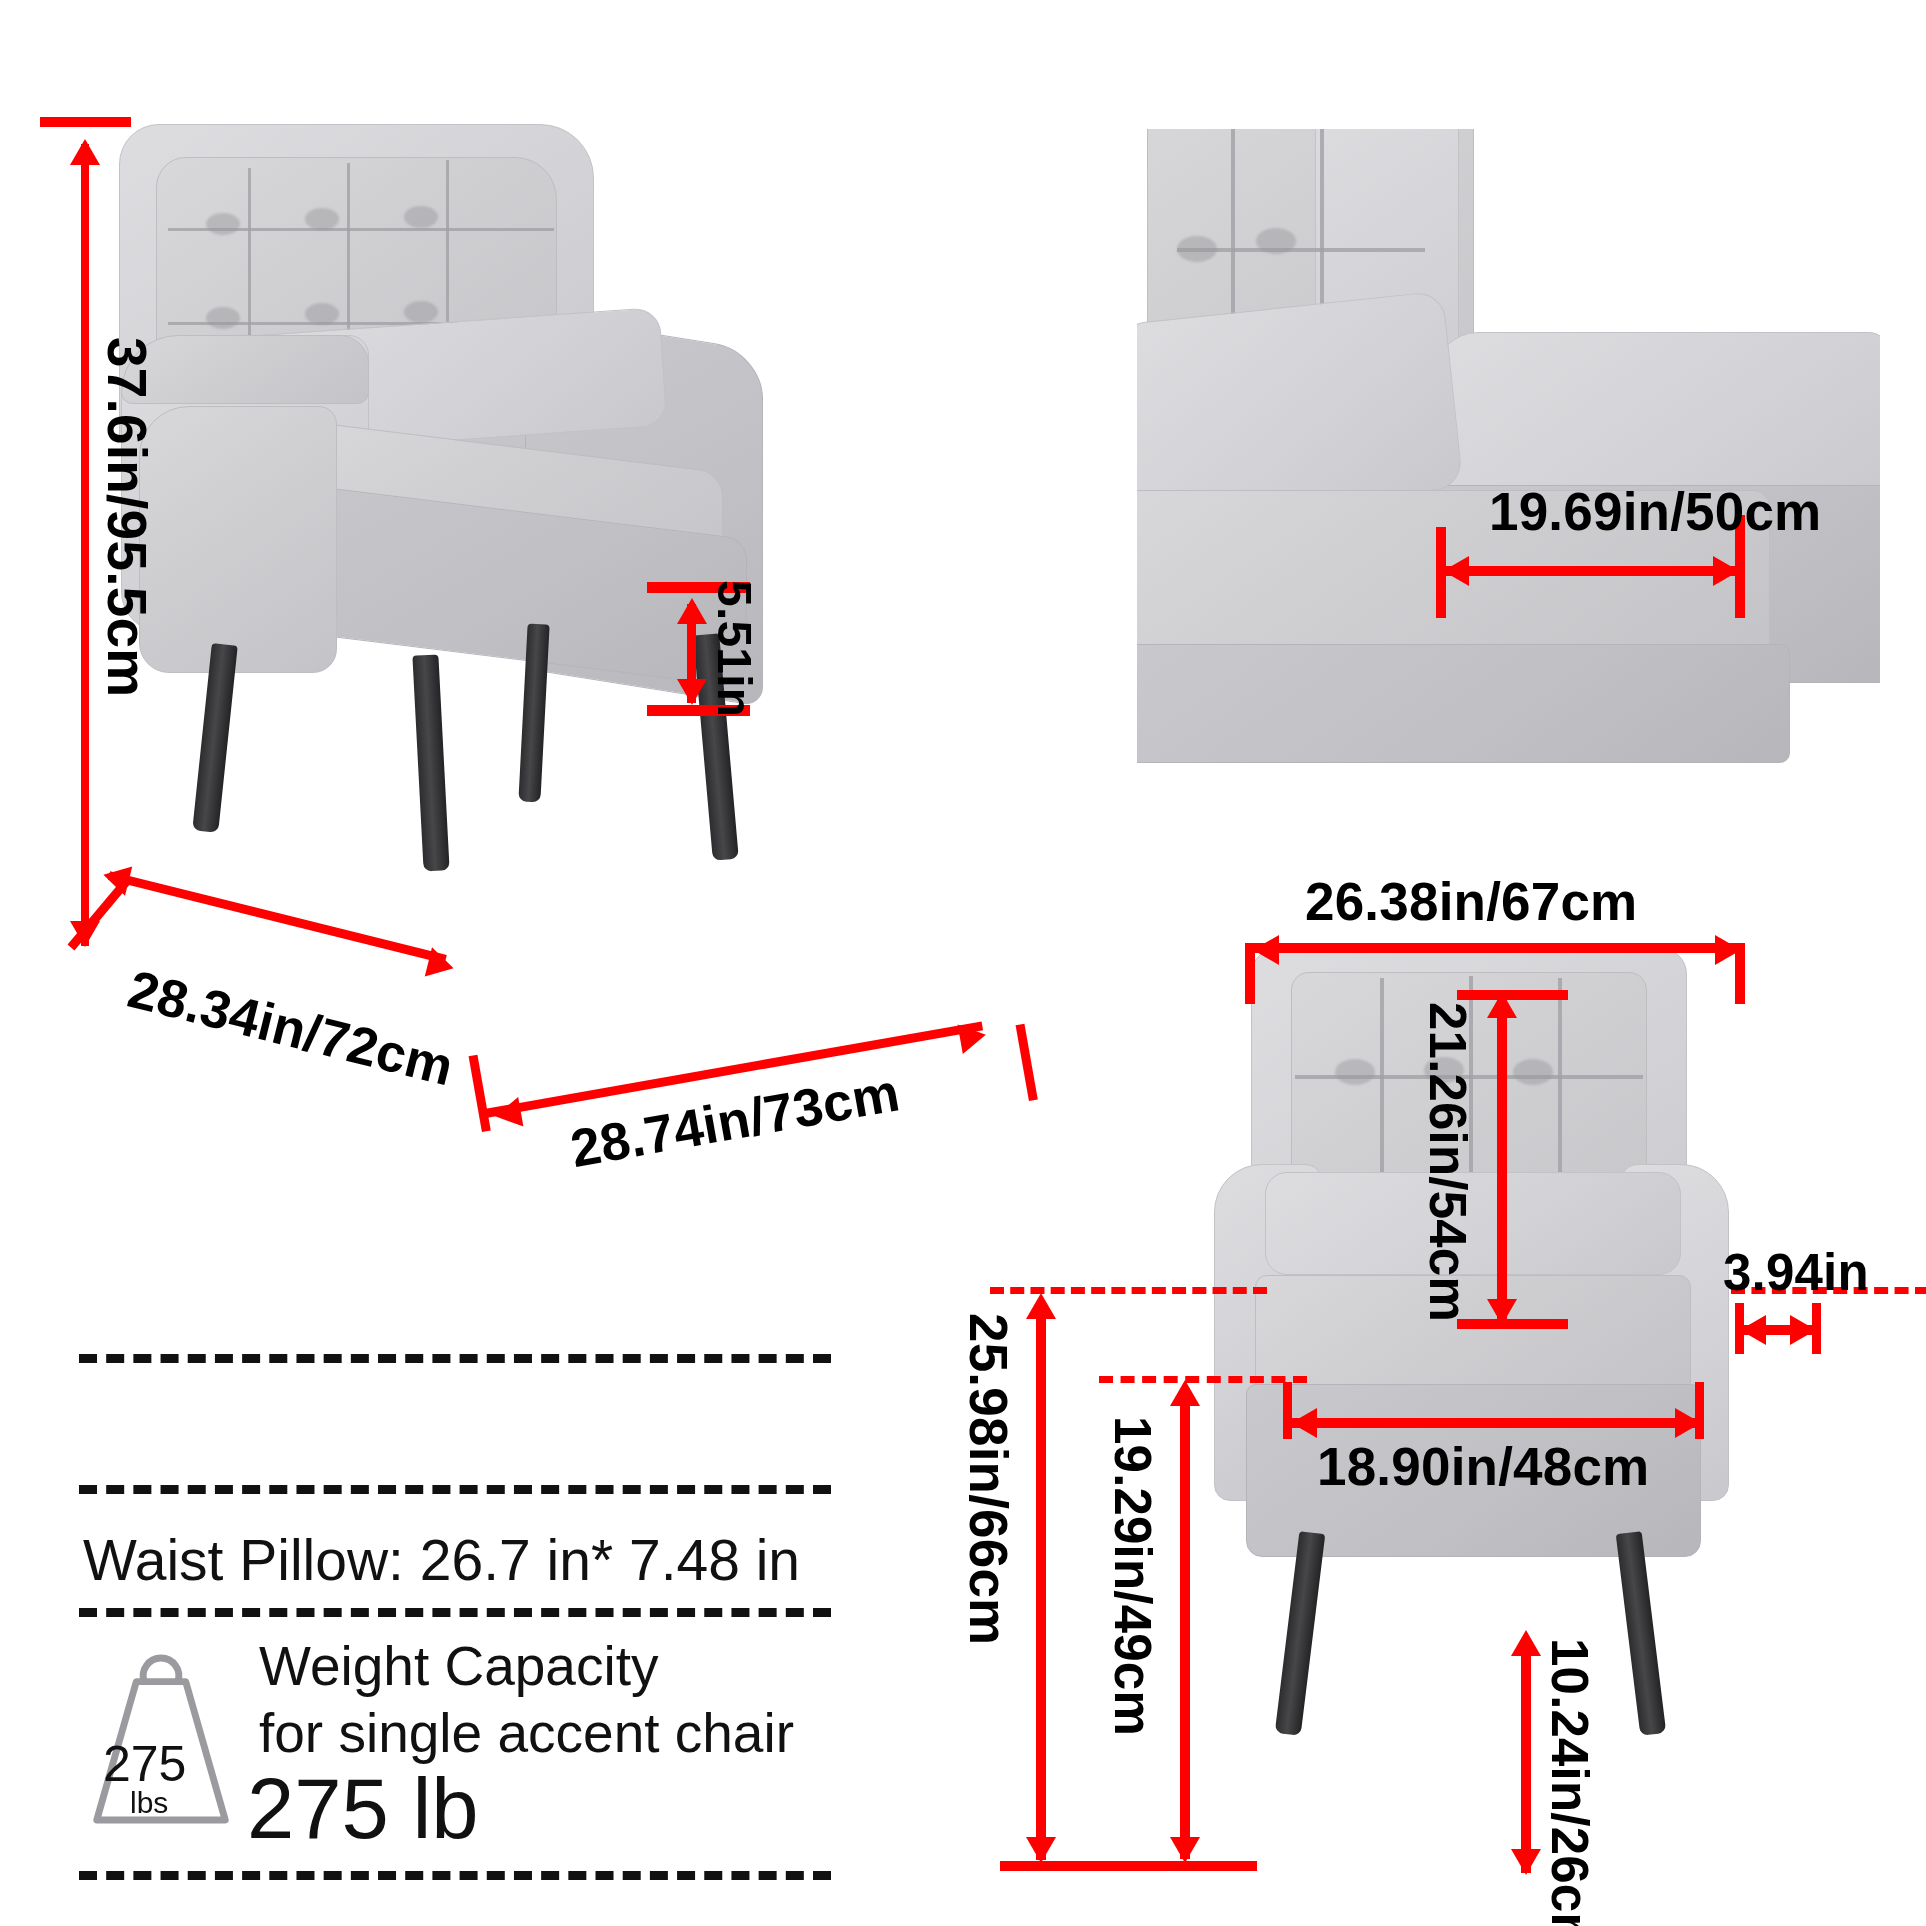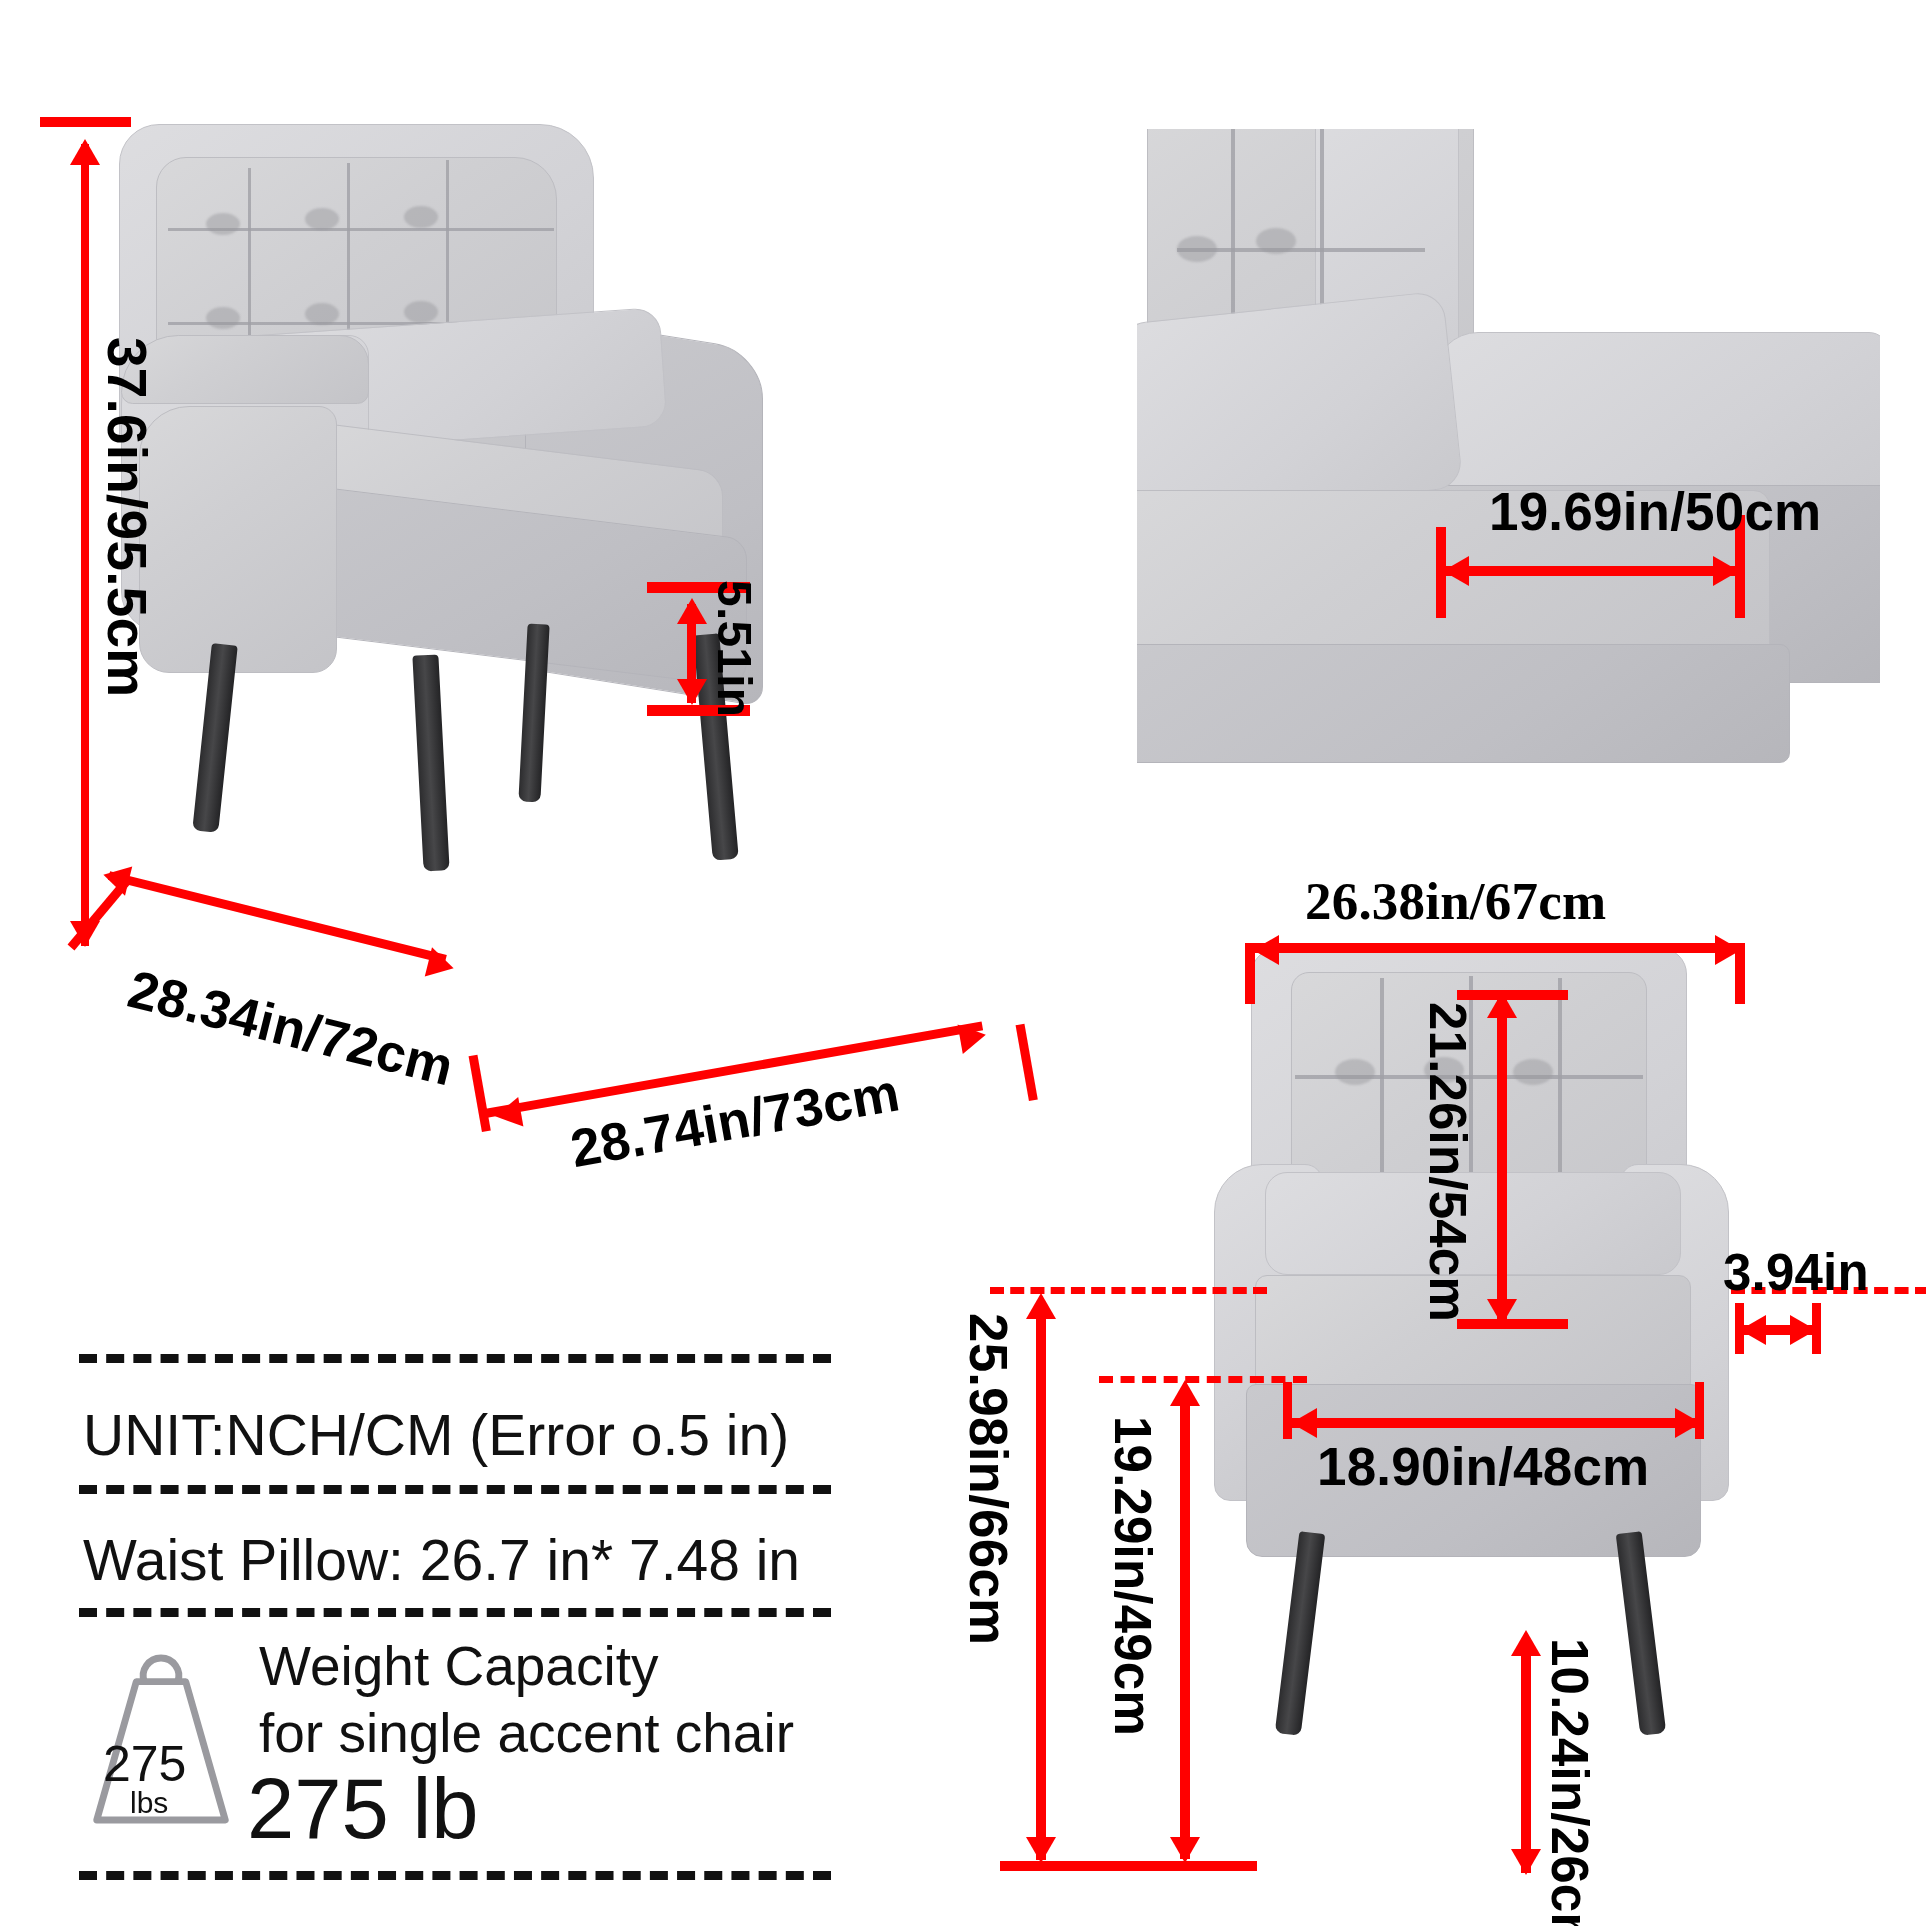--- a/index.html
+++ b/index.html
@@ -230,21 +230,21 @@
 
     <div class="leg" style="left:91px; top:584px; width:26px; height:203px; transform:rotate(7deg); border-radius:4px 4px 8px 8px;"></div>
     <div class="leg" style="left:432px; top:584px; width:26px; height:203px; transform:rotate(-7deg); border-radius:4px 4px 8px 8px;"></div>
   </div>
 
   <div class="red-line" style="left:1249px; top:943px; width:495px; height:10px;"></div>
   <div class="red-line" style="left:1245px; top:943px; width:10px; height:61px;"></div>
   <div class="red-line" style="left:1735px; top:943px; width:10px; height:61px;"></div>
   <div class="arrow arr-left" style="left:1253px; top:935px;"></div>
   <div class="arrow arr-right" style="left:1715px; top:935px;"></div>
-  <div class="dim" style="left:1305px; top:871px; font-size:53px;font-family:Liberation Serif, serif;">26.38in/67cm</div>
+  <div class="dim" style="left:1305px; top:871px; font-size:53px;">26.38in/67cm</div>
 
   <div class="red-line" style="left:1497px; top:995px; width:10px; height:332px;"></div>
   <div class="red-line" style="left:1457px; top:990px; width:111px; height:10px;"></div>
   <div class="red-line" style="left:1457px; top:1319px; width:111px; height:10px;"></div>
   <div class="arrow arr-up" style="left:1487px; top:992px;"></div>
   <div class="arrow arr-down" style="left:1487px; top:1299px;"></div>
   <div class="dim vert-text" style="left:1418px; top:1002px; font-size:51px;">21.26in/54cm</div>
 
   <div class="red-dash-h" style="left:1731px; top:1287px; width:198px;"></div>
   <div class="red-line" style="left:1738px; top:1325px; width:79px; height:10px;"></div>
@@ -274,21 +274,20 @@
   <div class="arrow arr-up" style="left:1170px; top:1380px;"></div>
   <div class="arrow arr-down" style="left:1170px; top:1837px;"></div>
   <div class="dim vert-text" style="left:1103px; top:1416px; font-size:51px;">19.29in/49cm</div>
 
   <div class="red-line" style="left:1521px; top:1653px; width:10px; height:220px;"></div>
   <div class="arrow arr-up" style="left:1511px; top:1630px;"></div>
   <div class="arrow arr-down" style="left:1511px; top:1849px;"></div>
   <div class="dim vert-text" style="left:1540px; top:1638px; font-size:51px;">10.24in/26cm</div>
 
   <div class="dash-rule" style="left:79px; top:1354px; width:752px;"></div>
-  <div class="info-text" style="left:83px; top:1402px; font-size:57px;">UNIT:NCH/CM (Error o.5 in)</div>
 
   <div class="dash-rule" style="left:79px; top:1485px; width:752px;"></div>
   <div class="info-text" style="left:83px; top:1527px; font-size:57px;">Waist Pillow: 26.7 in* 7.48 in</div>
 
   <div class="dash-rule" style="left:79px; top:1608px; width:752px;"></div>
 
   <div class="weight-icon-wrap" style="left:77px; top:1636px; width:168px; height:198px;">
     <svg width="168" height="198" viewBox="0 0 170 200">
       <path d="M68 46 a18 18 0 1 1 34 0" fill="none" stroke="#9a9a9f" stroke-width="7"></path>
       <path d="M60 46 L110 46 L150 186 L20 186 Z" fill="none" stroke="#9a9a9f" stroke-width="7" stroke-linejoin="round"></path>

